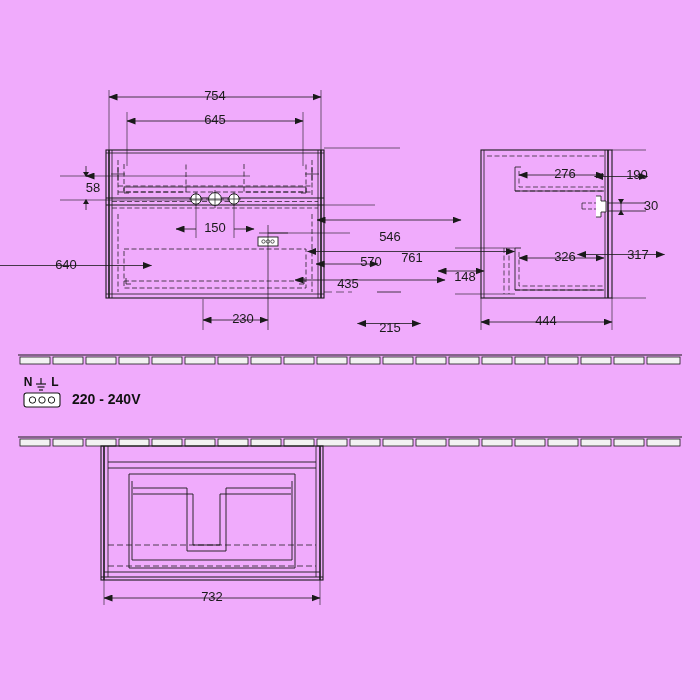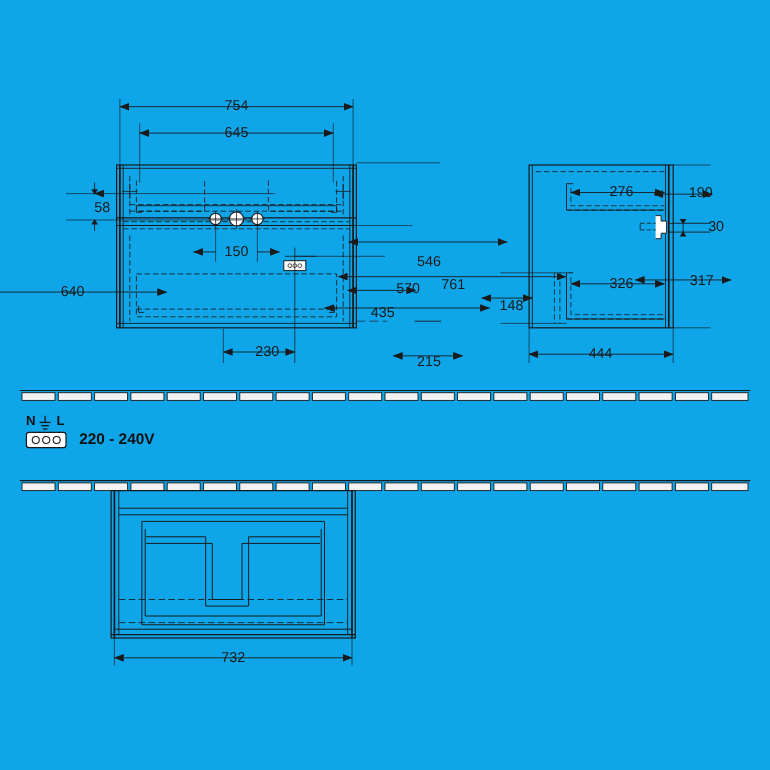--- a/index.html
+++ b/index.html
@@ -4,21 +4,21 @@
 <style>
   html, body {
     margin: 0;
     padding: 0;
     background: #ffffff;
   }
   #sheet {
     position: relative;
     width: 700px;
     height: 700px;
-    background: #0ea5e9;
+    background: #f0abfc;
     font-family: "Liberation Sans", sans-serif;
     overflow: hidden;
   }
   #sheet svg {
     position: absolute;
     left: 0;
     top: 0;
     width: 700px;
     height: 700px;
   }

